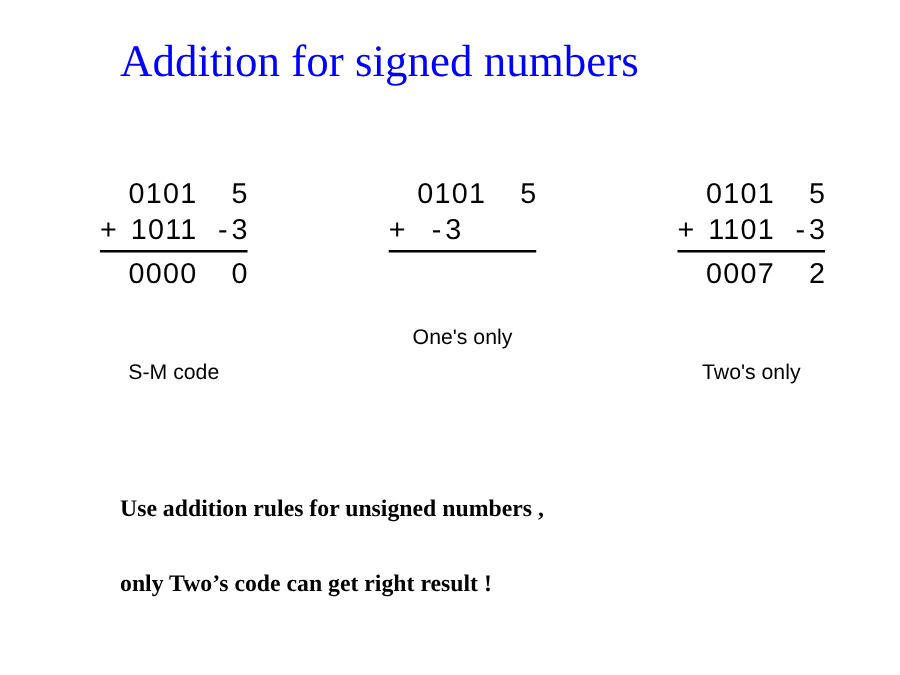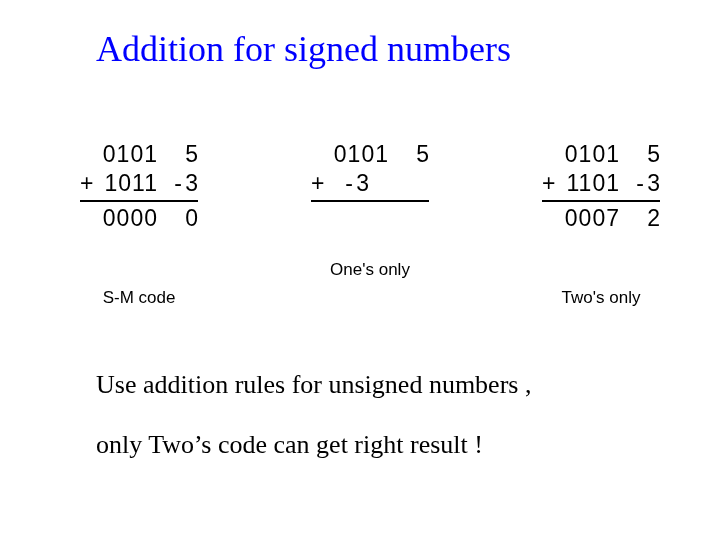--- a/index.html
+++ b/index.html
@@ -70,23 +70,24 @@
     margin: 2px 0 2px 0;
     width: 100%;
   }
   .codelabel {
     margin-top: 46px;
     font-size: 17px;
   }
   .body-text {
     position: absolute;
     left: 96px;
-    font-size: 26px;
-    font-weight: normal;
+    font-size: 19px;
+    font-weight: bold;
     color: #000;
+    margin-top: 27px;
   }
   .line1 { top: 370px; }
   .line2 { top: 430px; }
 </style>
 </head>
 <body>
 
 <div class="title">Addition for signed numbers</div>
 
 <div class="examples">

